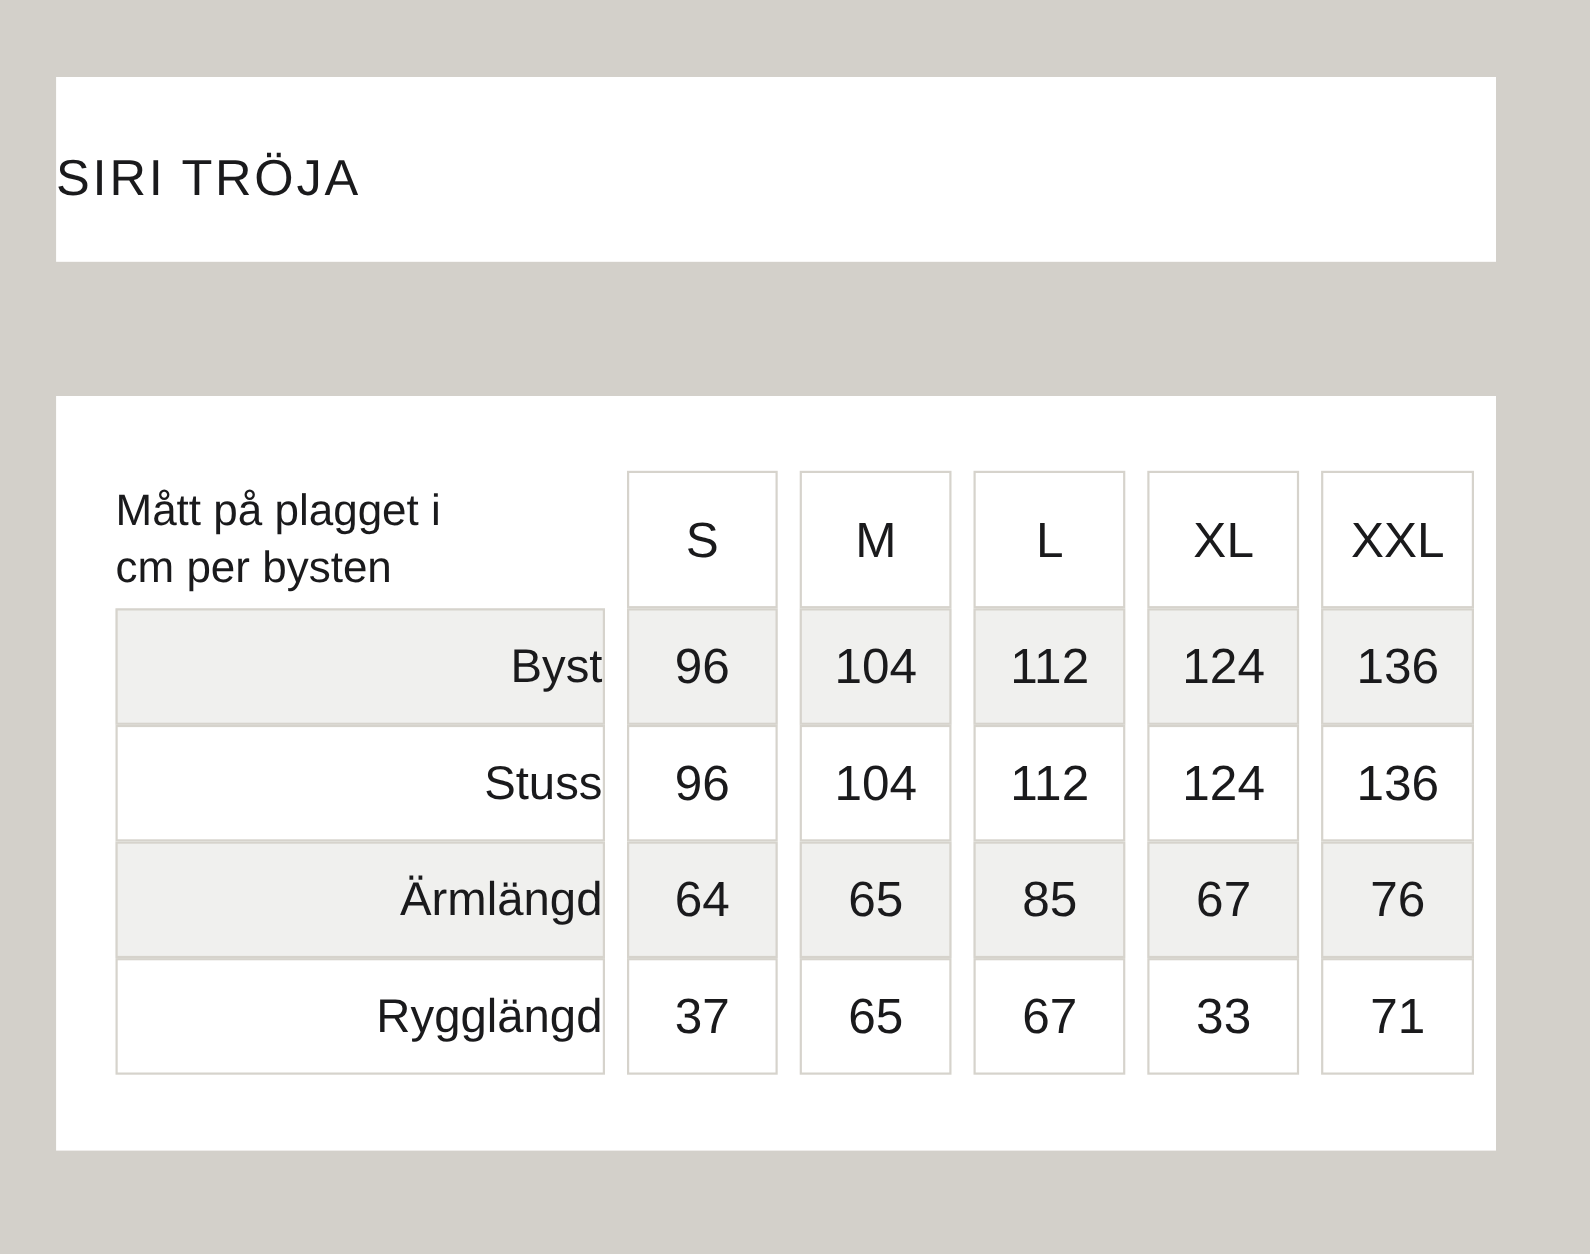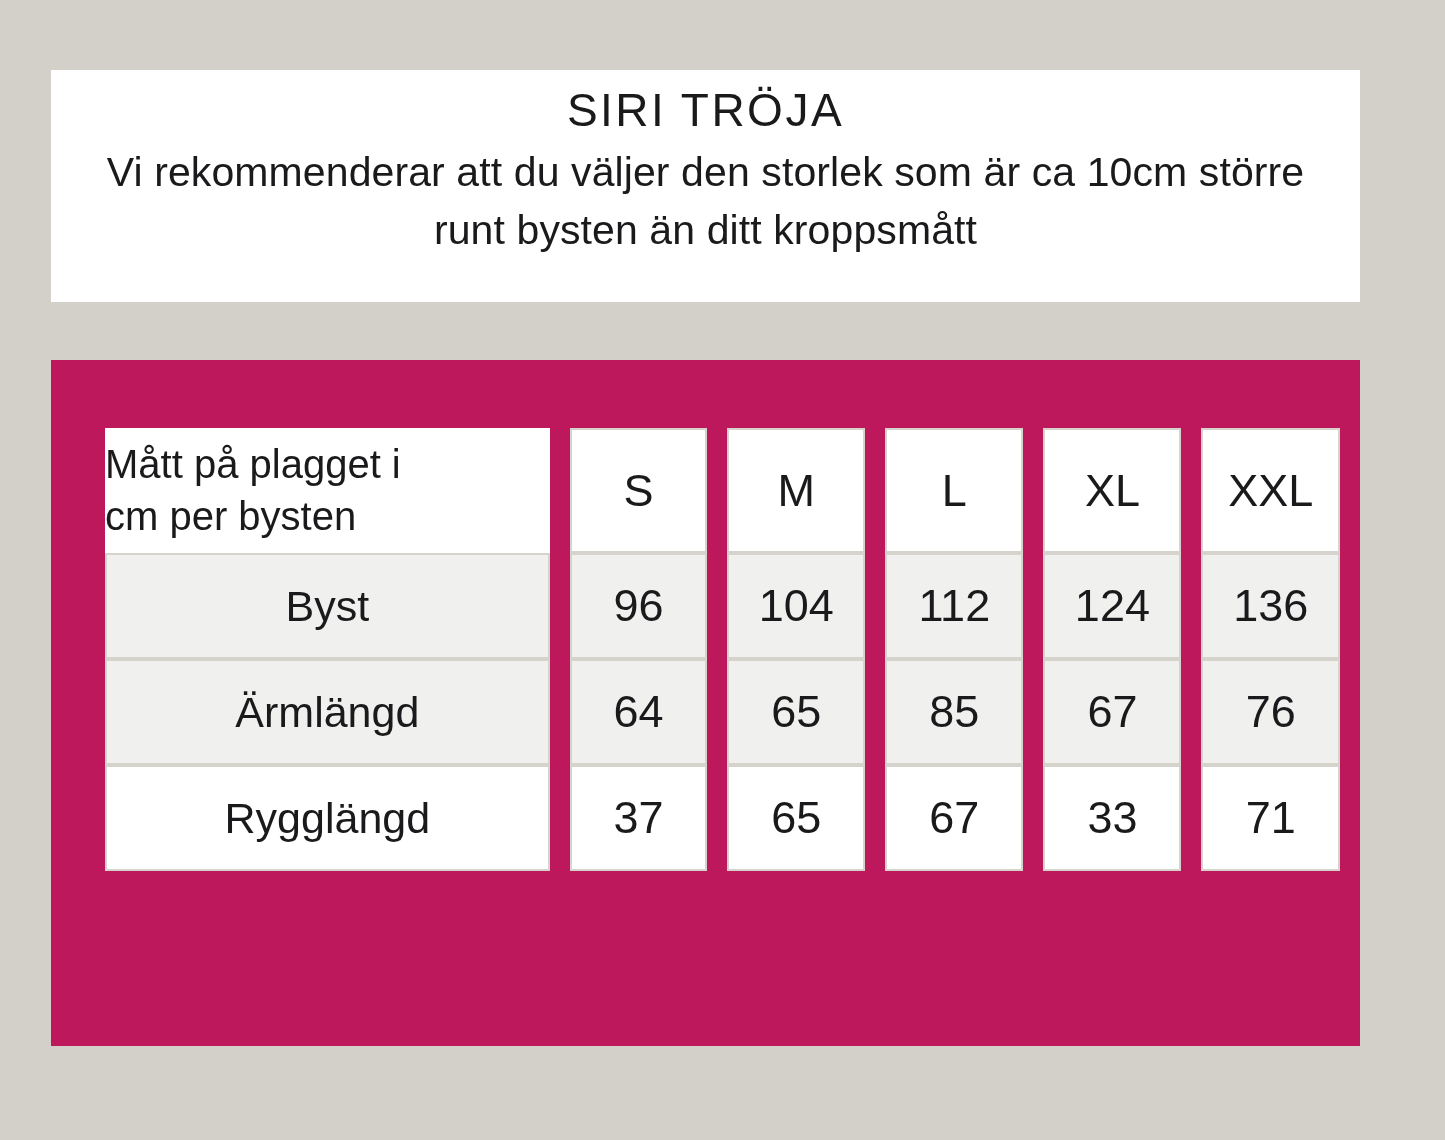--- a/index.html
+++ b/index.html
@@ -21,24 +21,23 @@
     width: 1445px;
     height: 1140px;
   }
 
   
   .header-card {
     position: absolute;
     left: 51px;
     top: 70px;
     width: 1309px;
-    height: 232px;
+    height: 168px;
     background: #ffffff;
     display: flex;
-    flex-direction: column;
     align-items: center;
     justify-content: flex-start;
     padding-top: 14px;
     box-sizing: border-box;
   }
 
   .product-title {
     font-size: 46px;
     font-weight: 300;
     letter-spacing: 2.5px;
@@ -60,21 +59,21 @@
     letter-spacing: 0.1px;
   }
 
   
   .table-card {
     position: absolute;
     left: 51px;
     top: 360px;
     width: 1309px;
     height: 686px;
-    background: #be185d;
+    background: #ffffff;
     box-sizing: border-box;
   }
 
   .size-table {
     position: absolute;
     left: 34px;
     top: 68px;
     border-collapse: separate;
     border-spacing: 20px 0;
     margin: 0;
@@ -113,21 +112,21 @@
     color: #1a1a1c;
     background: #ffffff;
     border: 2px solid #d6d3cc;
     box-sizing: border-box;
   }
 
   .row-label {
     width: 452px;
     height: 106px;
     vertical-align: middle;
-    text-align: center;
+    text-align: right;
     font-size: 43px;
     font-weight: 300;
     color: #1a1a1c;
     padding-left: 4px;
     box-sizing: border-box;
     border: 2px solid #d6d3cc;
   }
 
   .value-cell {
     width: 140px;
@@ -150,24 +149,20 @@
     background: #ffffff;
   }
 </style>
 </head>
 <body>
 
 <div class="page">
 
   <div class="header-card">
     <h1 class="product-title">SIRI TRÖJA</h1>
-    <p class="recommendation">
-      <span>Vi rekommenderar att du väljer den storlek som är ca</span>
-      <span>10cm större runt bysten än ditt kroppsmått</span>
-    </p>
   </div>
 
   <div class="table-card">
     <table class="size-table">
       <thead>
         <tr>
           <th class="corner-label">
             <span class="corner-text">Mått på plagget i</span>
             <span class="corner-text">cm per bysten</span>
           </th>
@@ -180,20 +175,28 @@
       </thead>
       <tbody>
         <tr class="row-shaded">
           <td class="row-label">Byst</td>
           <td class="value-cell">96</td>
           <td class="value-cell">104</td>
           <td class="value-cell">112</td>
           <td class="value-cell">124</td>
           <td class="value-cell">136</td>
         </tr>
+        <tr class="row-plain">
+          <td class="row-label">Stuss</td>
+          <td class="value-cell">96</td>
+          <td class="value-cell">104</td>
+          <td class="value-cell">112</td>
+          <td class="value-cell">124</td>
+          <td class="value-cell">136</td>
+        </tr>
         <tr class="row-shaded">
           <td class="row-label">Ärmlängd</td>
           <td class="value-cell">64</td>
           <td class="value-cell">65</td>
           <td class="value-cell">85</td>
           <td class="value-cell">67</td>
           <td class="value-cell">76</td>
         </tr>
         <tr class="row-plain">
           <td class="row-label">Rygglängd</td>

